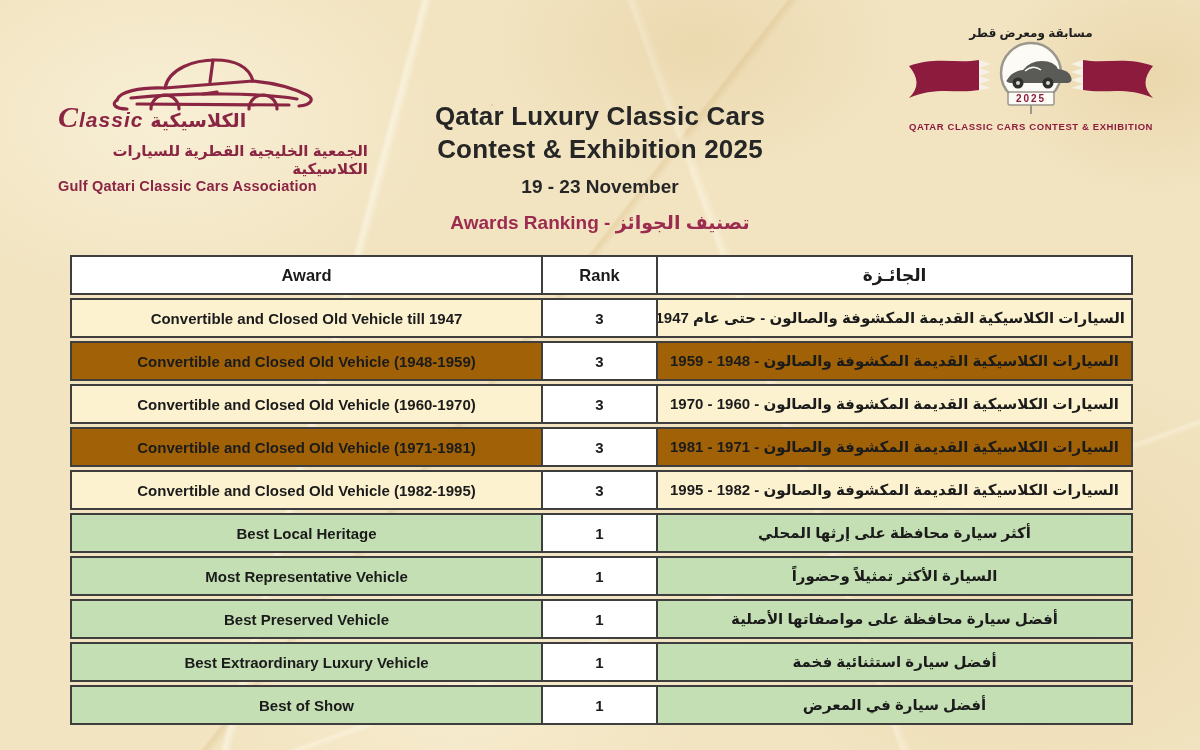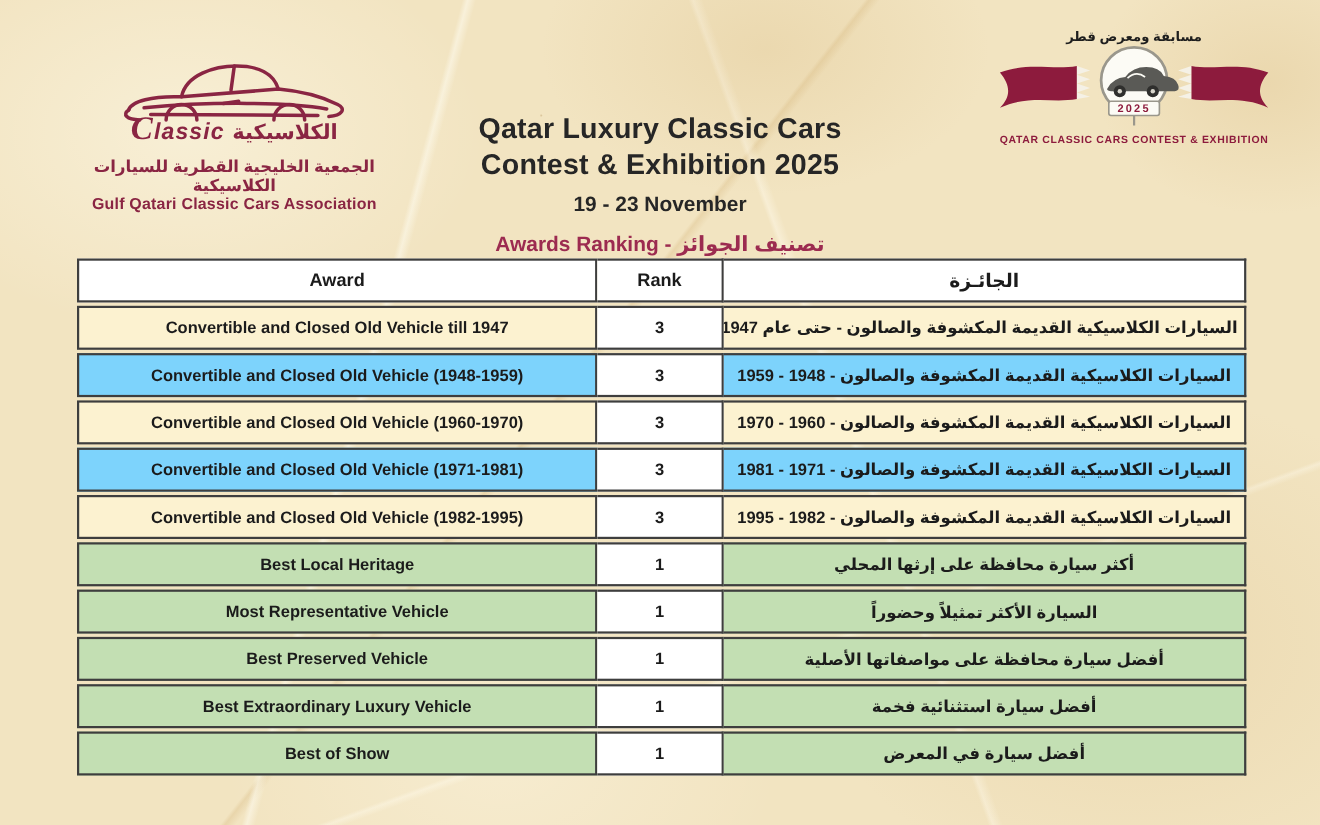--- a/index.html
+++ b/index.html
@@ -21,56 +21,56 @@
       linear-gradient(70deg,  transparent 61%, rgba(255,250,236,.45) 61.3%, transparent 61.9%),
       linear-gradient(128deg, transparent 44%, rgba(216,186,130,.35) 44.25%, transparent 44.8%),
       linear-gradient(160deg, transparent 72%, rgba(255,251,238,.4) 72.3%, transparent 72.8%),
       radial-gradient(circle 2px at 41% 14%, rgba(160,120,60,.35), transparent 70%),
       radial-gradient(circle 2px at 63% 47%, rgba(160,120,60,.3), transparent 70%),
       radial-gradient(circle 2px at 22% 66%, rgba(160,120,60,.3), transparent 70%),
       radial-gradient(circle 3px at 90% 35%, rgba(160,120,60,.25), transparent 70%);
   }
 
   
-  .logo-left{position:absolute;left:58px;top:48px;width:310px;text-align:center;color:#8a2543;}
+  .logo-left{position:absolute;left:58px;top:48px;width:310px;color:#8a2543;}
   .logo-left svg{display:block;margin:0 auto;}
   .logo-script{margin-top:-30px;font-weight:bold;font-style:italic;font-size:21px;color:#8a2543;letter-spacing:1px;}
   .logo-script .bigC{font-size:30px;font-family:"Liberation Serif","DejaVu Serif",serif;}
   .logo-script .script-ar{font-style:normal;font-size:19px;}
   .logo-ar{margin-top:8px;font-size:15px;font-weight:bold;direction:rtl;}
   .logo-en{margin-top:0;font-size:14.5px;font-weight:bold;letter-spacing:.2px;}
 
   
   .head-center{position:absolute;left:50%;top:100px;transform:translateX(-50%);text-align:center;width:520px;}
   .head-title{font-size:26px;font-weight:800;color:#262626;line-height:1.25;letter-spacing:.2px;}
   .head-dates{margin-top:11px;font-size:19px;font-weight:800;color:#262626;}
   .head-sub{margin-top:13px;font-size:19px;font-weight:800;color:#9c2b50;}
 
   
   .logo-right{position:absolute;right:34px;top:26px;width:270px;text-align:center;}
   .rl-small{font-size:12px;font-weight:bold;color:#1e1e1e;direction:rtl;}
   .rl-large{font-size:26px;font-weight:800;color:#161616;direction:rtl;margin-top:1px;}
   .rl-tagline{font-size:9.5px;font-weight:bold;color:#8d1b3d;letter-spacing:.6px;margin-top:1px;white-space:nowrap;}
 
   
-  .table-wrap{position:absolute;left:70px;top:232px;width:1063px;}
+  .table-wrap{position:absolute;left:70px;top:252px;width:1063px;}
   table.awards{width:100%;border-collapse:separate;border-spacing:0 3px;table-layout:fixed;}
   .awards th,.awards td{
     border:2px solid #3e3e3e;height:36px;text-align:center;vertical-align:middle;
     font-weight:bold;color:#1b1b1b;padding:0 8px;overflow:hidden;white-space:nowrap;
   }
   .awards th:not(:first-child),.awards td:not(:first-child){border-left:0;}
   .awards th{background:#ffffff;font-size:16.5px;}
   .awards th.h-ar{font-size:17px;}
   .c-award{font-size:15px;margin-top:16px;}
   .c-rank{background:#ffffff;font-size:15px;width:115px;}
   .c-ar{font-size:15px;}
   .col-award{width:44.5%;} .col-rank{width:115px;} .col-ar{width:auto;}
   tr.row-cream .c-award,tr.row-cream .c-ar{background:#fcf2d0;}
-  tr.row-blue  .c-award,tr.row-blue  .c-ar{background:#7dd3fc;}
+  tr.row-blue  .c-award,tr.row-blue  .c-ar{background:#a16207;}
   tr.row-green .c-award,tr.row-green .c-ar{background:#c3dfb3;}
 </style>
 </head>
 <body>
 
 <div class="texture"></div>
 
 <div class="logo-left">
   <svg width="220" height="82" viewBox="0 0 220 82">
     <g fill="none" stroke="#8a2543" stroke-width="3.2" stroke-linecap="round" stroke-linejoin="round">

